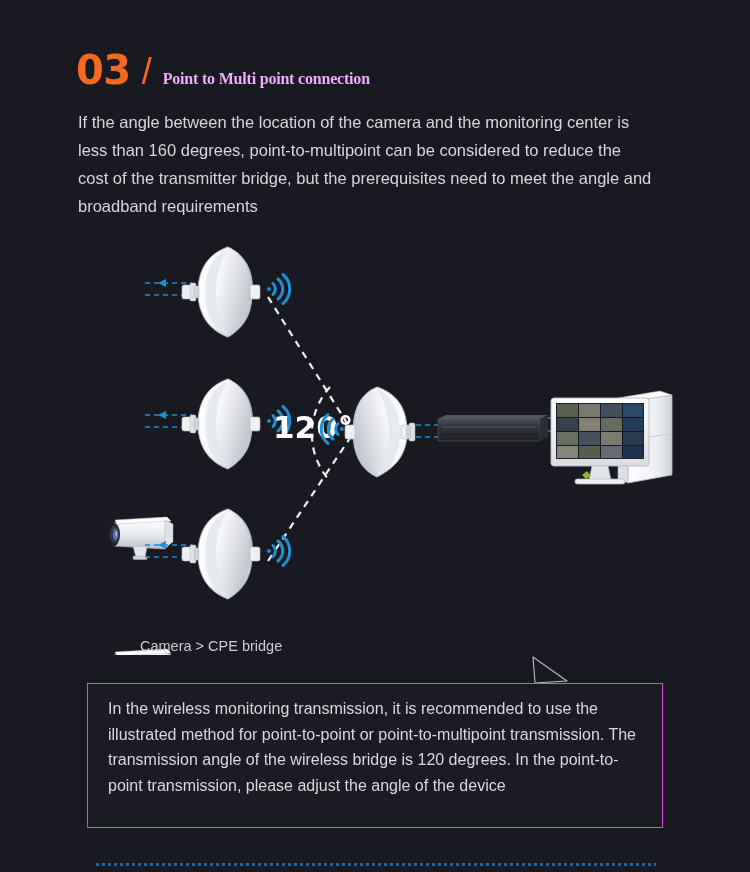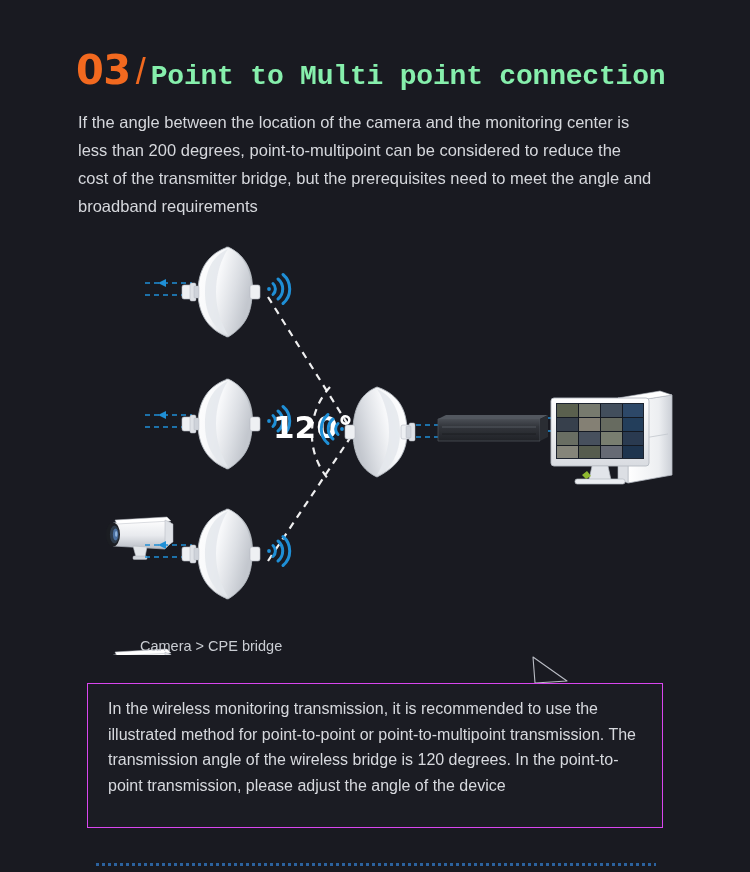--- a/index.html
+++ b/index.html
@@ -6,29 +6,29 @@
   body{
     width:750px;height:872px;
     background:#191a21;
     font-family:"Liberation Sans", sans-serif;
     overflow:hidden;
     position:relative;
   }
   .page{position:relative;width:750px;height:872px;background:#191a21;}
 
   
-  .header{position:absolute;left:76px;top:50px;display:flex;align-items:baseline;gap:3px;}
+  .header{position:absolute;left:76px;top:50px;display:flex;align-items:baseline;gap:9px;}
   .hdr-num{
     font-size:40px;font-weight:bold;color:#f2691f;line-height:1;
     letter-spacing:-0.5px;font-family:"DejaVu Sans", sans-serif;
   }
   .hdr-slash{font-size:36px;color:#f2691f;font-weight:400;line-height:1;margin:0 2px;}
   .hdr-title{
-    font-size:28px;font-weight:bold;color:#86efac;line-height:1;
-    font-family:Liberation Mono, monospace;letter-spacing:-0.2px;
+    font-size:16px;font-weight:bold;color:#f0abfc;line-height:1;
+    font-family:Liberation Serif, serif;letter-spacing:-0.2px;
   }
 
   
   .intro{
     position:absolute;left:78px;top:108px;width:575px;
     color:#d5d7dc;font-size:16.5px;line-height:28px;
     font-family:"Liberation Sans", sans-serif;
   }
 
   
@@ -63,21 +63,21 @@
 <body>
 
 <div class="page">
 
   <div class="header">
     <span class="hdr-num">03</span>
     <span class="hdr-slash">/</span>
     <span class="hdr-title">Point to Multi point connection</span>
   </div>
 
-  <div class="intro">If the angle between the location of the camera and the monitoring center is less than 200 degrees, point-to-multipoint can be considered to reduce the cost of the transmitter bridge, but the prerequisites need to meet the angle and broadband requirements</div>
+  <div class="intro">If the angle between the location of the camera and the monitoring center is less than 160 degrees, point-to-multipoint can be considered to reduce the cost of the transmitter bridge, but the prerequisites need to meet the angle and broadband requirements</div>
 
   <div class="diagram">
     <svg width="750" height="420" viewBox="0 0 750 420" xmlns="http://www.w3.org/2000/svg">
       <defs>
 
         <linearGradient id="dishG" x1="0" y1="0" x2="1" y2="0.4">
           <stop offset="0%" stop-color="#ffffff"></stop>
           <stop offset="45%" stop-color="#f7f8fa"></stop>
           <stop offset="75%" stop-color="#dcdfe4"></stop>
           <stop offset="100%" stop-color="#c3c7ce"></stop>

